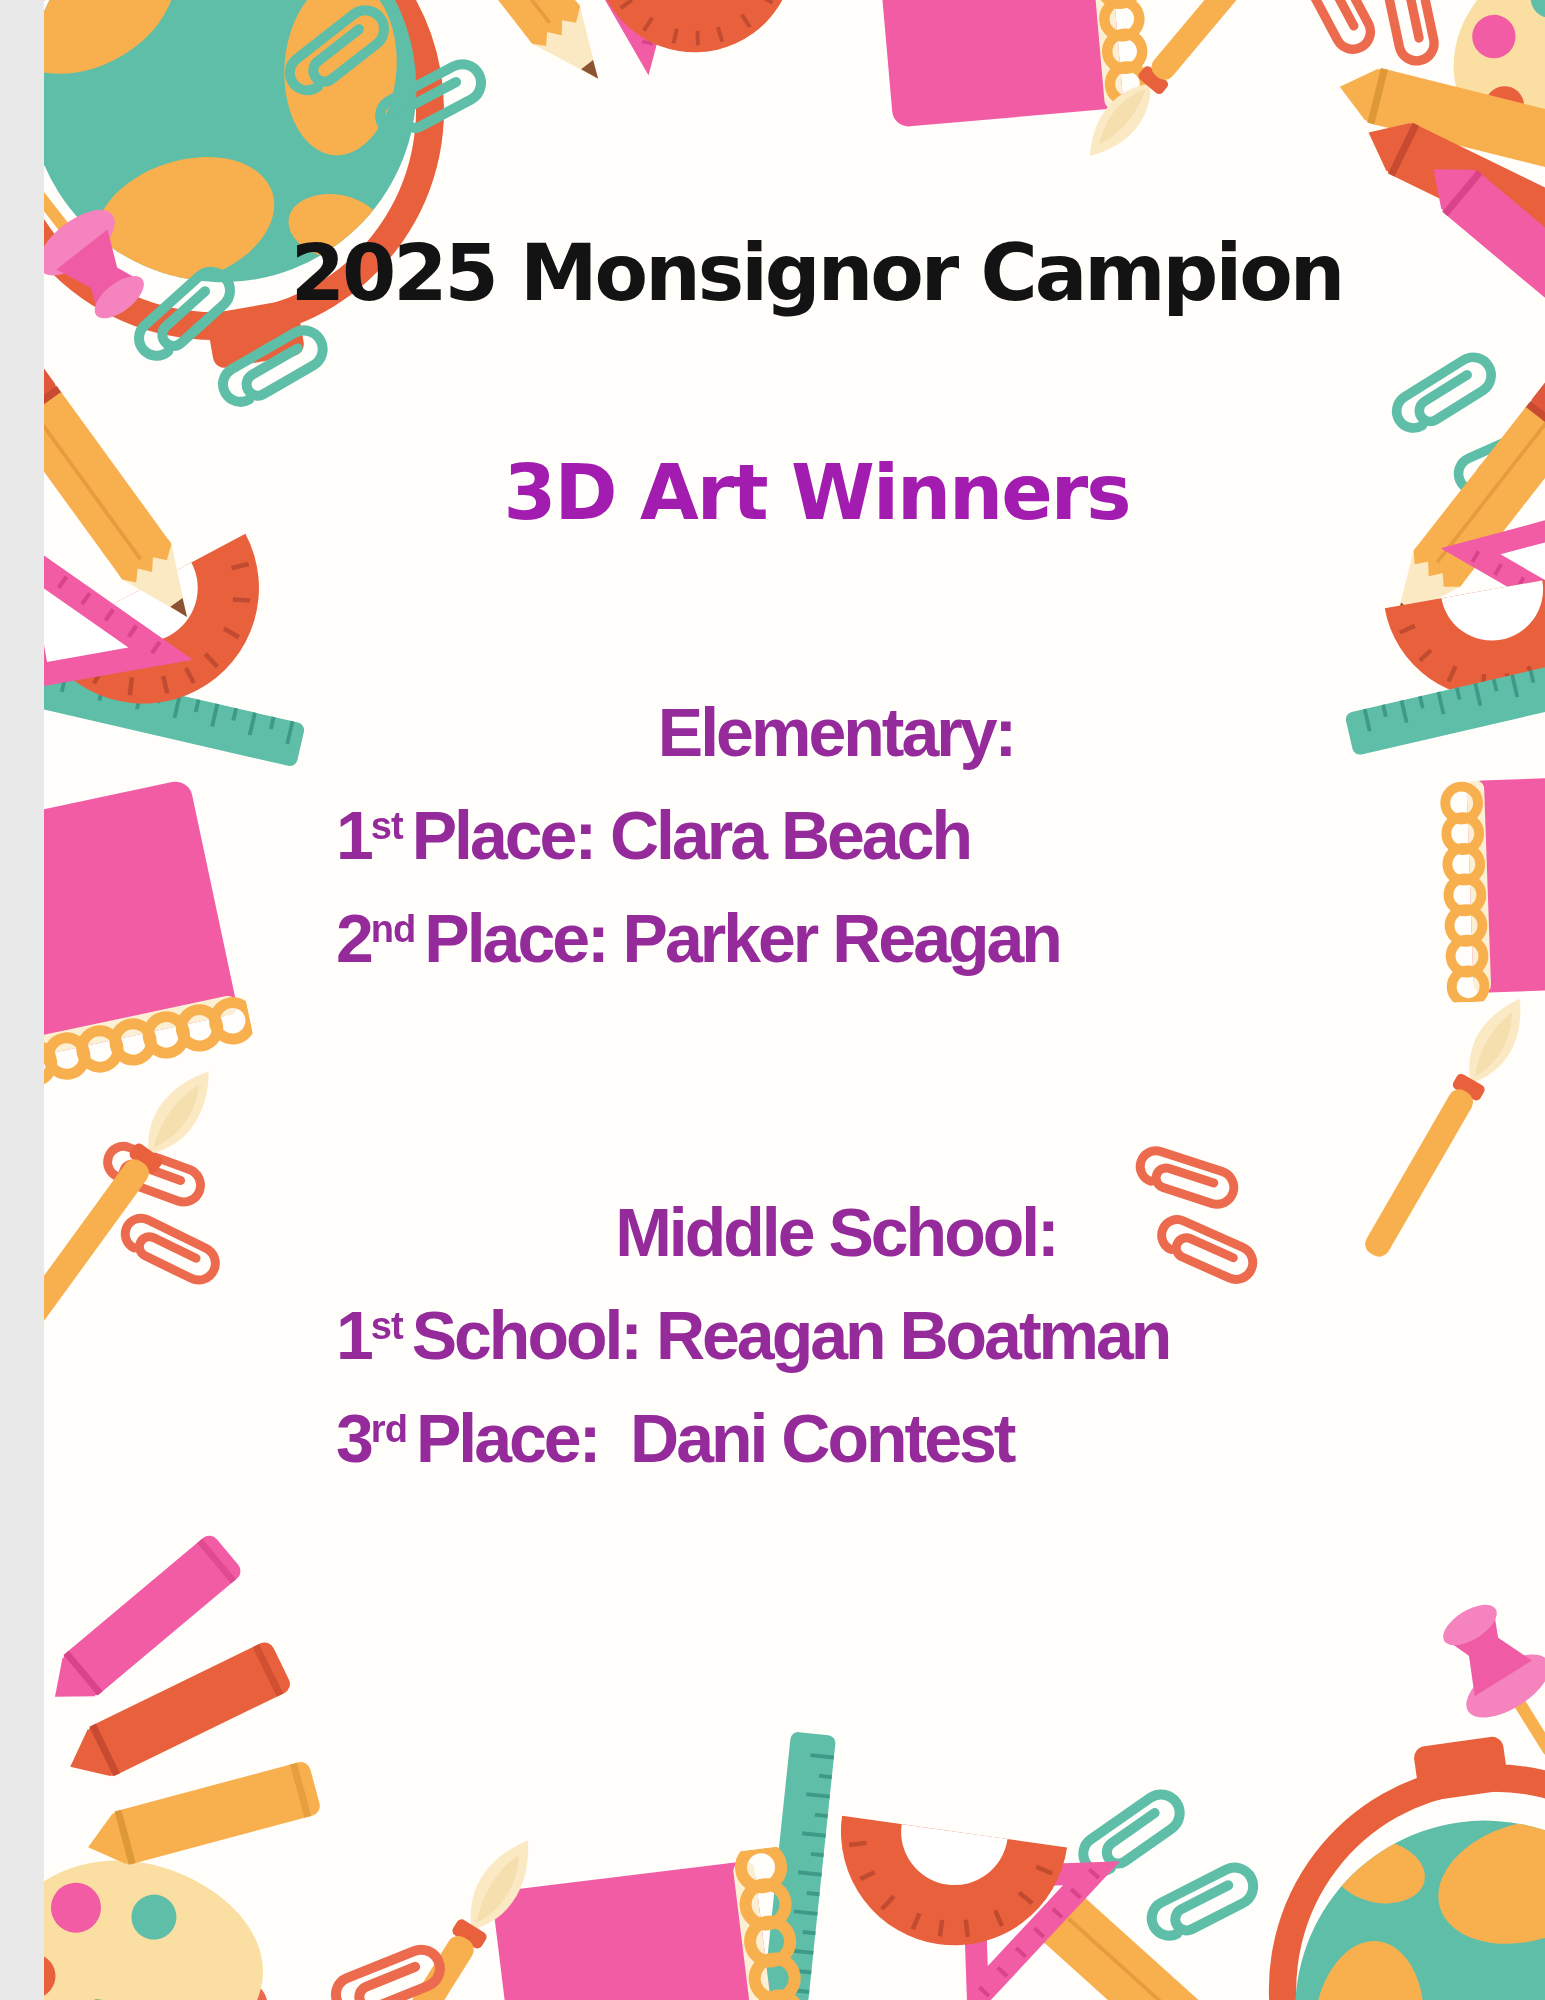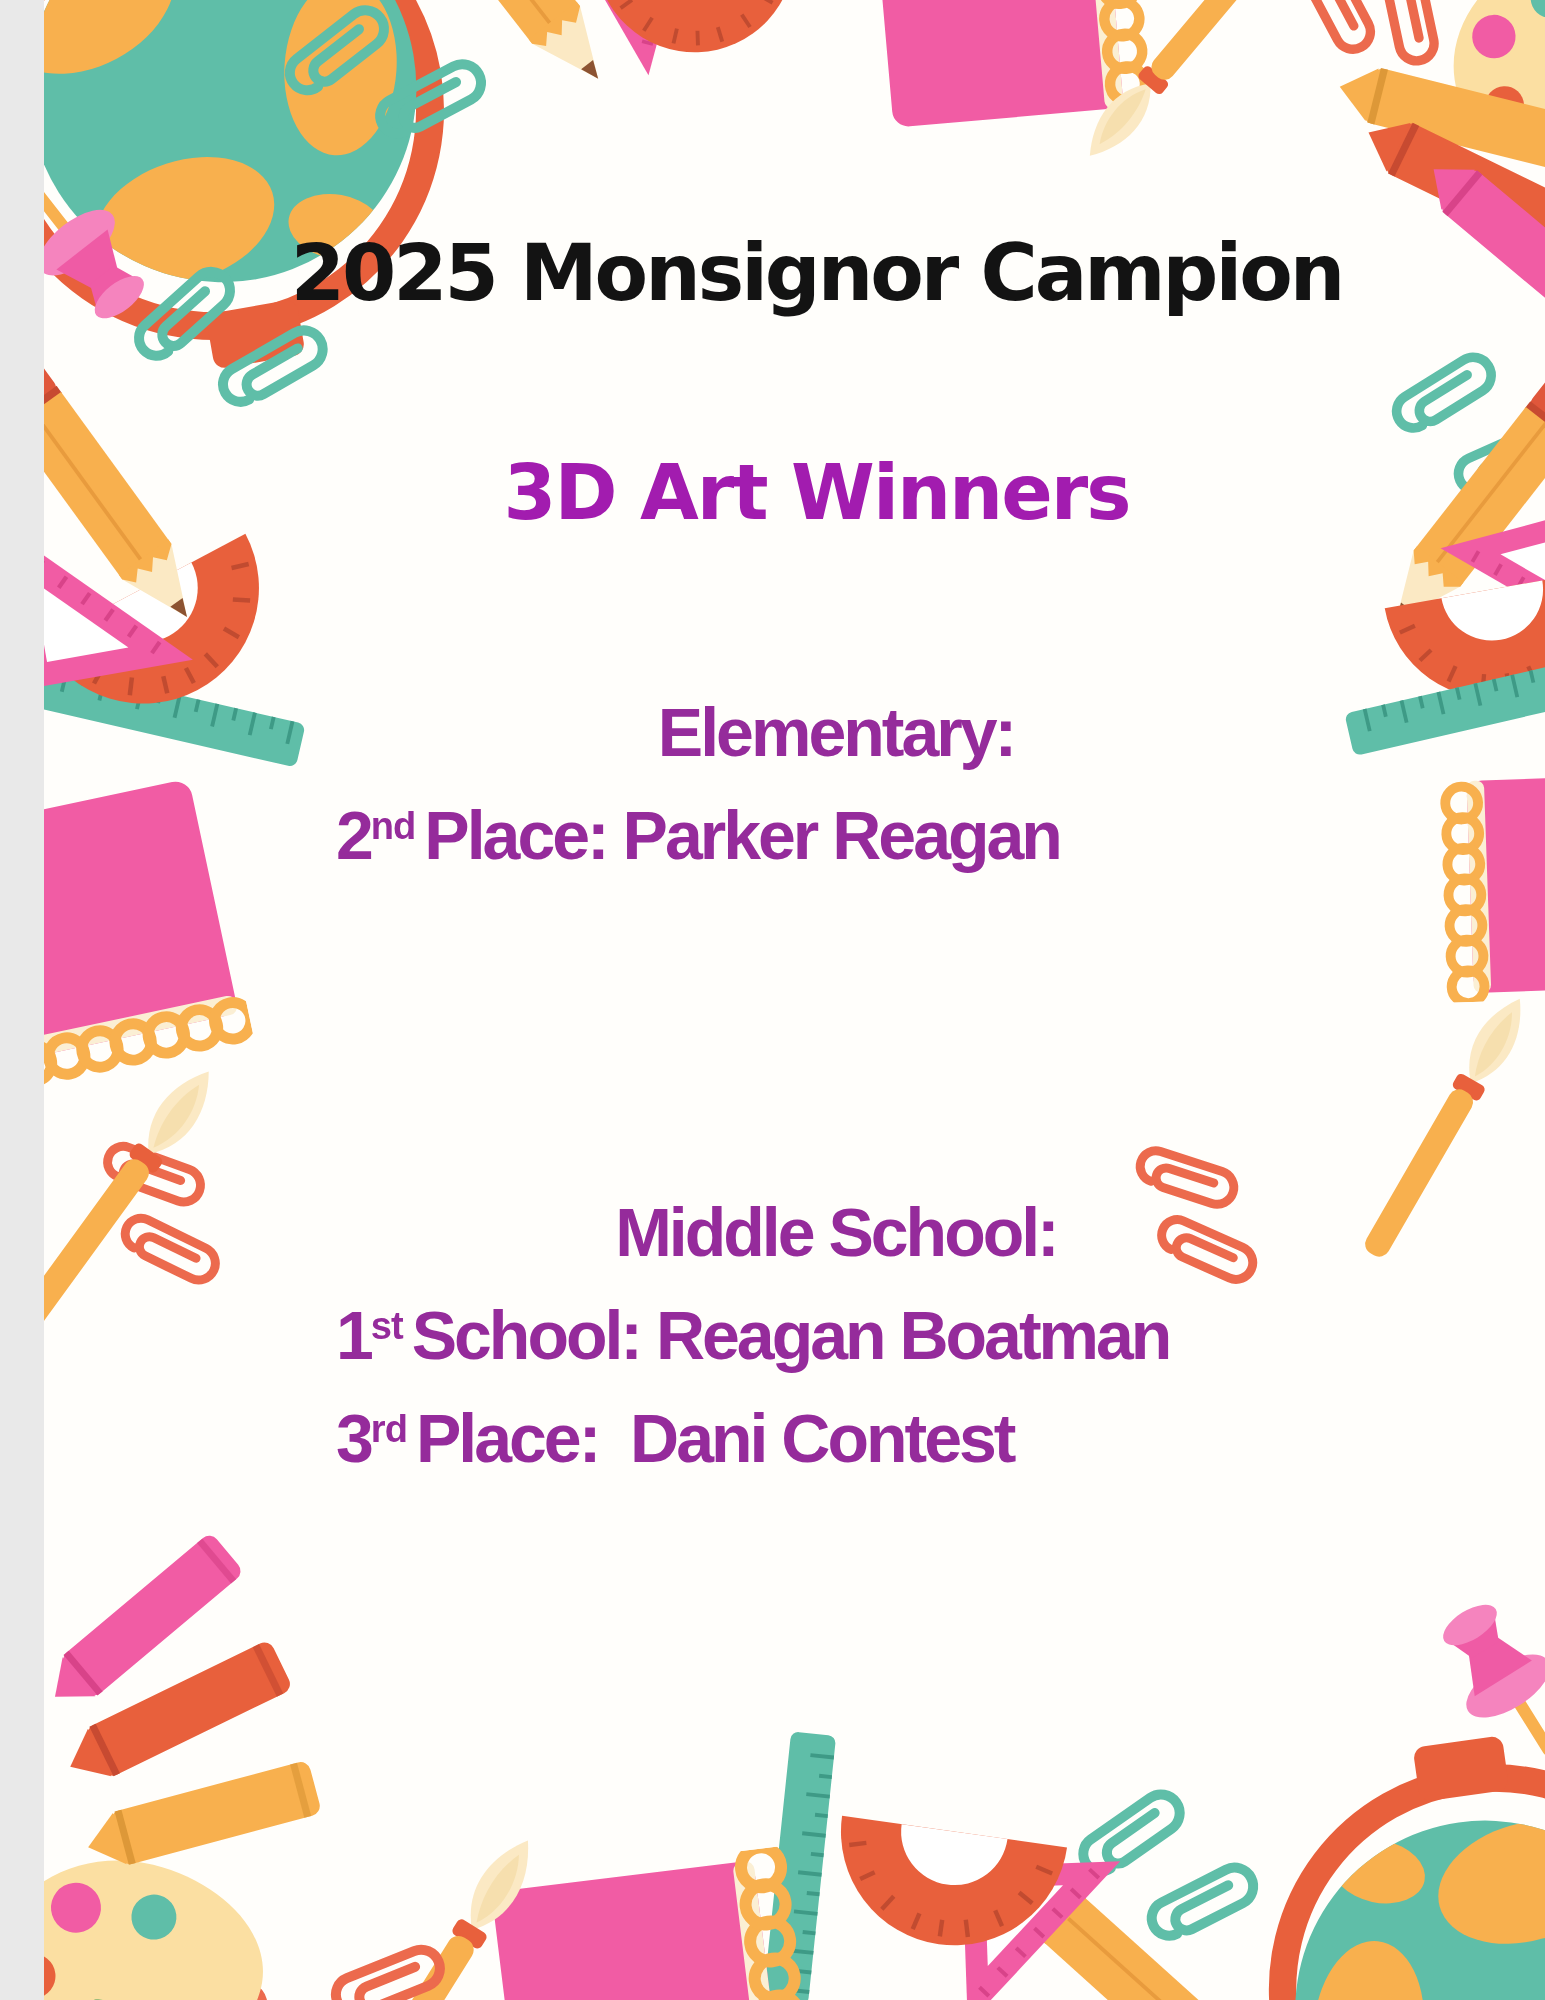--- a/index.html
+++ b/index.html
@@ -342,20 +342,21 @@
 
   <header>
     <h1 class="title" style="margin:0">
       <div>2025 Monsignor Campion</div>
     </h1>
     <h2 class="subtitle" style="margin:0">3D Art Winners</h2>
   </header>
 
   <section class="section" style="top:692px">
     <div class="sec-heading">Elementary:</div>
+    <div class="winner-line"><span class="rank">1</span><span class="ord">st</span><span class="rest">Place: Clara Beach</span></div>
     <div class="winner-line"><span class="rank">2</span><span class="ord">nd</span><span class="rest">Place: Parker Reagan</span></div>
   </section>
 
   <section class="section" style="top:1192px">
     <div class="sec-heading">Middle School:</div>
     <div class="winner-line"><span class="rank">1</span><span class="ord">st</span><span class="rest">School: Reagan Boatman</span></div>
     <div class="winner-line"><span class="rank">3</span><span class="ord">rd</span><span class="rest">Place:  Dani Contest</span></div>
   </section>
 
 </div>

